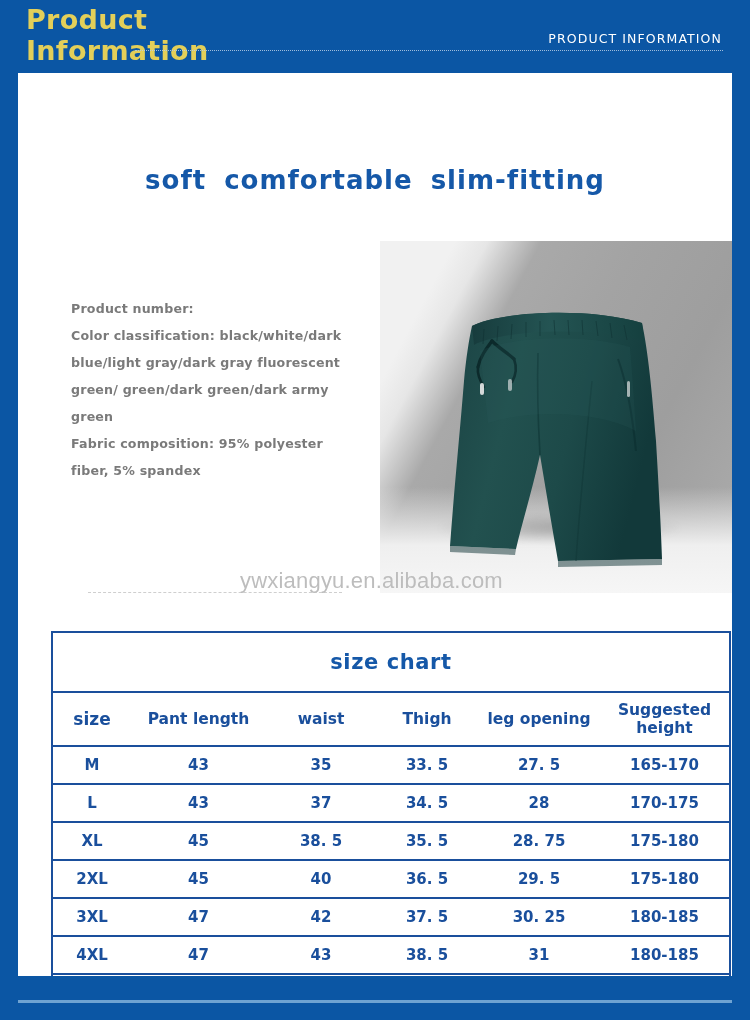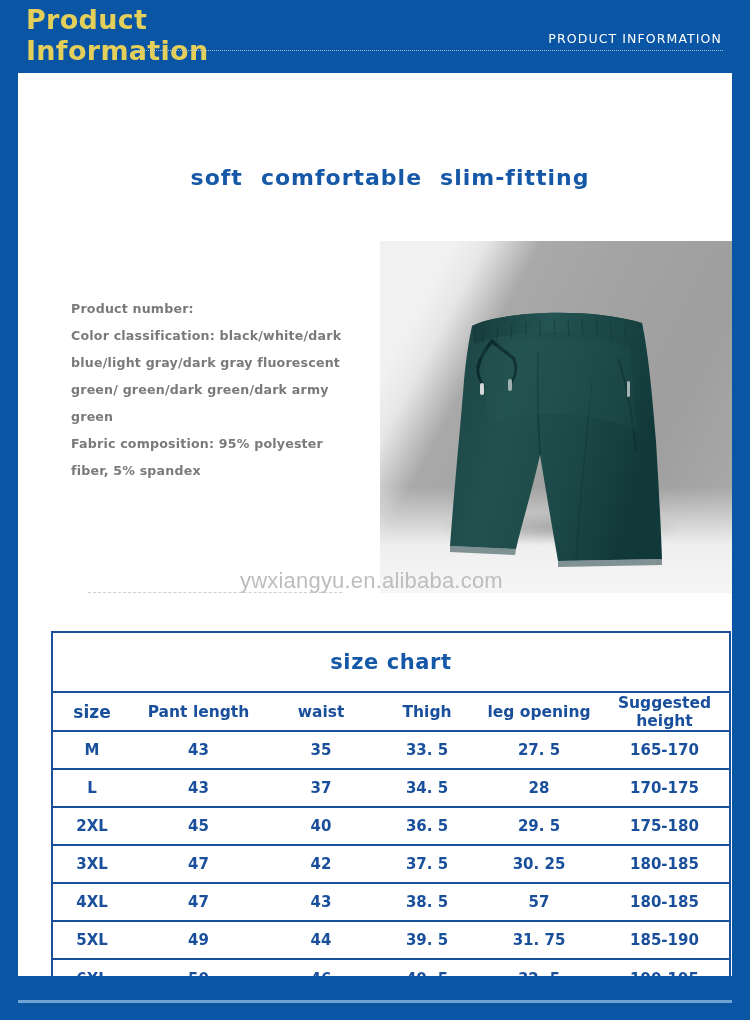--- a/index.html
+++ b/index.html
@@ -82,27 +82,27 @@
   #bottom-line {
     position: absolute;
     left: 18px; top: 1000px;
     width: 714px; height: 3px;
     background: #6fa3d2;
   }
 
   
   #tagline {
     position: absolute;
-    left: 15px; top: 92px;
+    left: 0; top: 92px;
     width: 714px;
     text-align: center;
     color: #1558a8;
     font-family: "DejaVu Sans", sans-serif;
     font-weight: bold;
-    font-size: 22px;
+    font-size: 26px;
     letter-spacing: 1px;
     white-space: nowrap;
   }
   #tagline span { margin: 0 9px; }
 
   
   #spec {
     position: absolute;
     left: 53px; top: 222px;
     width: 290px;
@@ -195,21 +195,21 @@
     table-layout: fixed;
   }
   #sizechart th, #sizechart td {
     border-bottom: 2px solid #1a4f9c;
     height: 38px;
     text-align: center;
     color: #1a4f9c;
     font-family: "DejaVu Sans", sans-serif;
     font-weight: bold;
     font-size: 15px;
-    padding: 0;
+    padding: 8px;
   }
   #sizechart tbody tr:last-child td { border-bottom: none; }
   #sizechart th { font-size: 15.5px; }
   #sizechart th.c0 { font-size: 17px; }
   #sizechart td.c0 { font-size: 15px; }
 
   
   #sizechart col.c0 { width: 78px; }
   #sizechart col.c1 { width: 135px; }
   #sizechart col.c2 { width: 110px; }
@@ -348,41 +348,49 @@
             </tr>
             <tr>
               <td class="c0">L</td>
               <td class="c1">43</td>
               <td class="c2">37</td>
               <td class="c3">34. 5</td>
               <td class="c4">28</td>
               <td class="c5">170-175</td>
             </tr>
             <tr>
+              <td class="c0">XL</td>
+              <td class="c1">45</td>
+              <td class="c2">38. 5</td>
+              <td class="c3">35. 5</td>
+              <td class="c4">28. 75</td>
+              <td class="c5">175-180</td>
+            </tr>
+            <tr>
               <td class="c0">2XL</td>
               <td class="c1">45</td>
               <td class="c2">40</td>
               <td class="c3">36. 5</td>
               <td class="c4">29. 5</td>
               <td class="c5">175-180</td>
             </tr>
             <tr>
               <td class="c0">3XL</td>
               <td class="c1">47</td>
               <td class="c2">42</td>
               <td class="c3">37. 5</td>
               <td class="c4">30. 25</td>
               <td class="c5">180-185</td>
             </tr>
             <tr>
               <td class="c0">4XL</td>
               <td class="c1">47</td>
               <td class="c2">43</td>
               <td class="c3">38. 5</td>
-              <td class="c4">57</td>
+              <td class="c4">31</td>
               <td class="c5">180-185</td>
             </tr>
             <tr>
               <td class="c0">5XL</td>
               <td class="c1">49</td>
               <td class="c2">44</td>
               <td class="c3">39. 5</td>
               <td class="c4">31. 75</td>
               <td class="c5">185-190</td>
             </tr>

